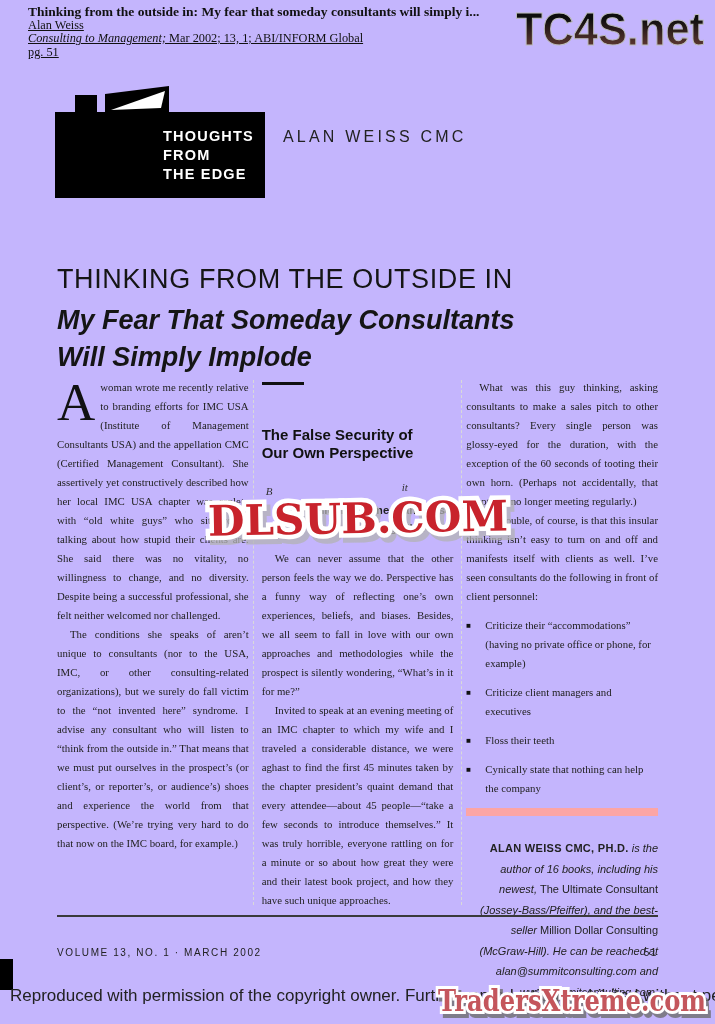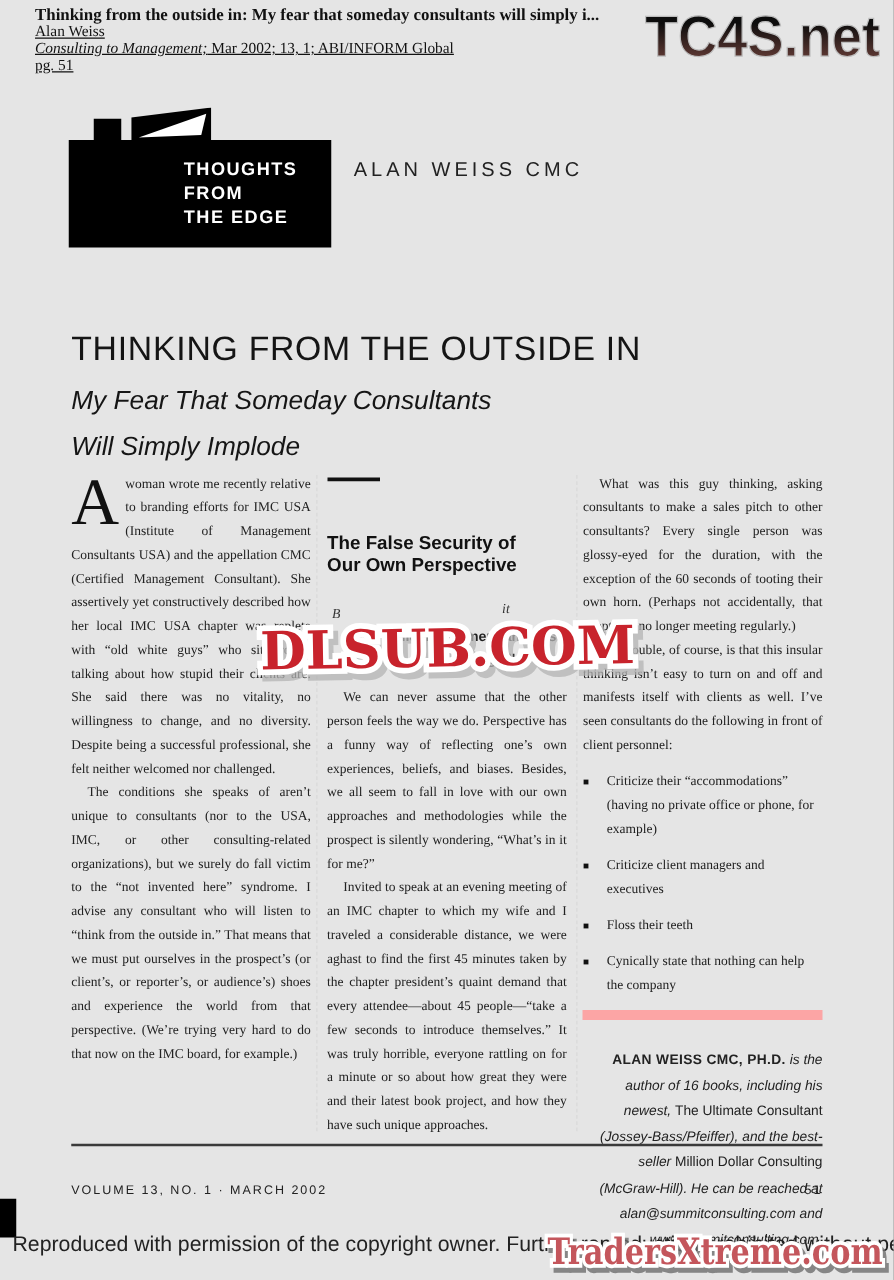--- a/index.html
+++ b/index.html
@@ -1,43 +1,43 @@
 <!DOCTYPE html>
 <html><head>
 <meta charset="utf-8">
 <style>
   html,body{margin:0;padding:0;background:#888;}
-  .page{position:relative;width:715px;height:1024px;background:#e5e5e5;margin:0 auto;overflow:hidden;
+  .page{position:relative;width:715px;height:1024px;background:#c4b5fd;margin:0 auto;overflow:hidden;
         font-family:"Liberation Serif",serif;color:#1b1b1b;}
 
   
   .prov{position:absolute;left:28px;top:5px;width:480px;line-height:13.5px;}
   .prov-title{font-family:"Liberation Serif",serif;font-weight:bold;font-size:13.5px;color:#111;}
   .prov-line{font-size:12.3px;color:#111;text-decoration:underline;}
   .prov-ital{font-style:italic;}
 
   
   .wm-top{position:absolute;right:6px;top:2px;}
 
   
   .logo-wrap{position:absolute;left:55px;top:86px;}
   .logo-shape-a{position:absolute;left:20px;top:9px;width:22px;height:20px;background:#000;}
   .logo-shape-b{position:absolute;left:50px;top:0px;width:64px;height:29px;}
   .logo-box{position:absolute;left:0;top:26px;width:210px;height:86px;background:#000;}
-  .logo-text{position:absolute;left:92px;top:15px;color:#fff;font-family:"Liberation Sans",sans-serif;
+  .logo-text{position:absolute;left:108px;top:15px;color:#fff;font-family:"Liberation Sans",sans-serif;
              font-weight:bold;font-size:14.5px;letter-spacing:1.2px;line-height:19px;}
   .byline{position:absolute;left:283px;top:128px;font-family:"Liberation Sans",sans-serif;
           font-size:16px;letter-spacing:3.2px;color:#222;}
 
   
   .title-block{position:absolute;left:57px;top:248px;width:600px;margin-top:16px;}
   .title-main{font-family:"Liberation Sans",sans-serif;font-weight:400;font-size:27px;
               letter-spacing:0.6px;color:#151515;margin-bottom:7px;}
-  .title-sub{font-family:"Liberation Sans",sans-serif;font-style:italic;font-weight:400;
-             font-size:21px;line-height:37px;color:#151515;}
+  .title-sub{font-family:"Liberation Sans",sans-serif;font-style:italic;font-weight:700;
+             font-size:27px;line-height:37px;color:#151515;}
 
   
   .columns{position:absolute;left:57px;top:378px;width:601px;height:532px;display:flex;gap:13px;}
   .col{flex:1 1 0;display:flex;flex-direction:column;font-size:10.8px;line-height:19px;
        text-align:justify;color:#222;}
   .col p{margin:0;}
   .col p.ind{text-indent:13px;}
   .colsep{position:absolute;top:380px;height:525px;width:0;border-left:1px dashed #d9d9d9;}
 
   .dropcap{float:left;font-size:53px;line-height:42px;font-weight:400;padding:3px 5px 0 0;color:#111;}

